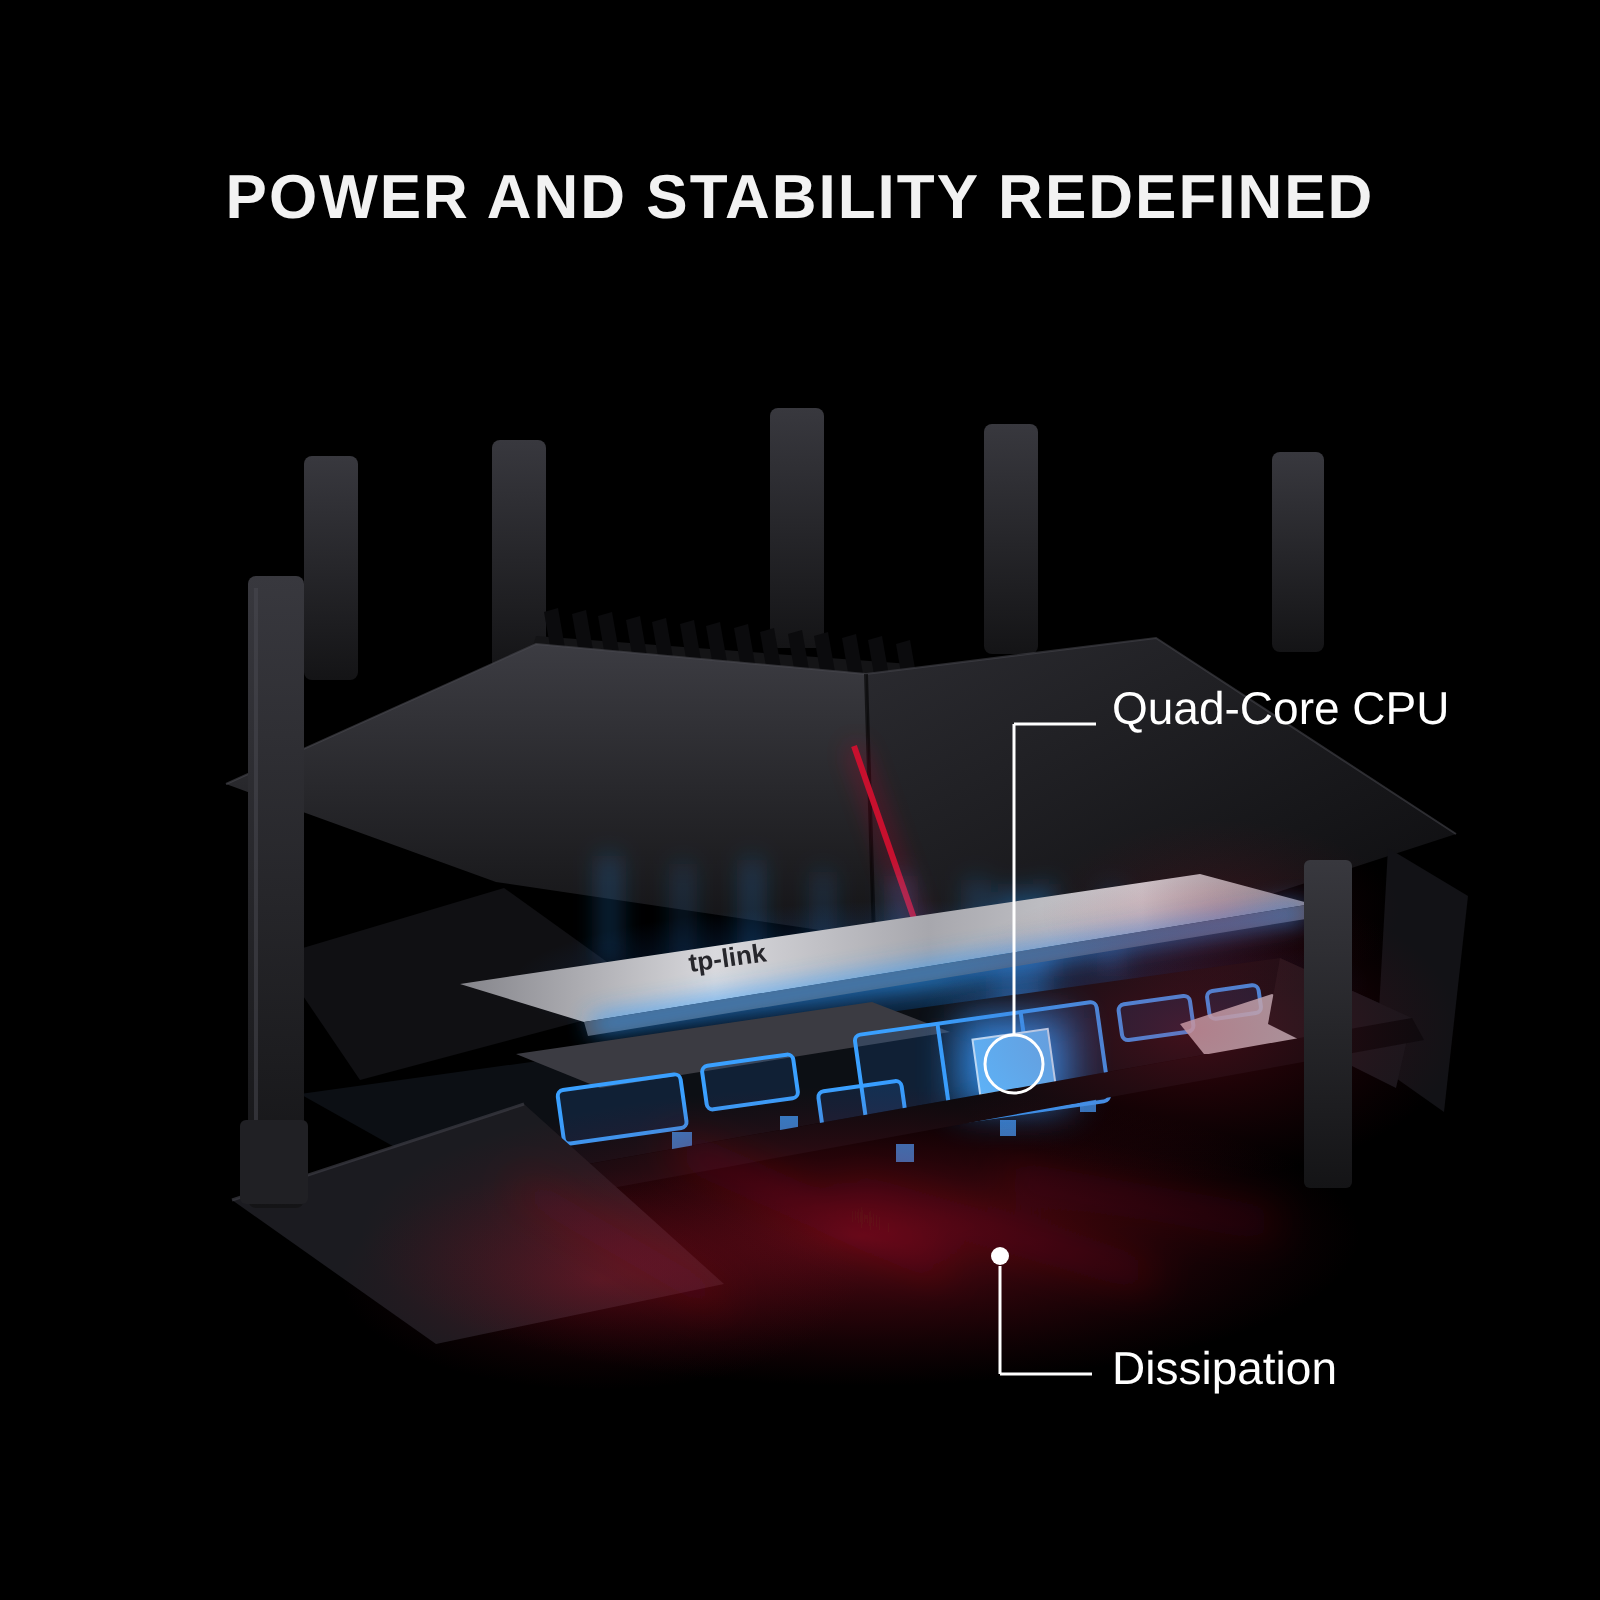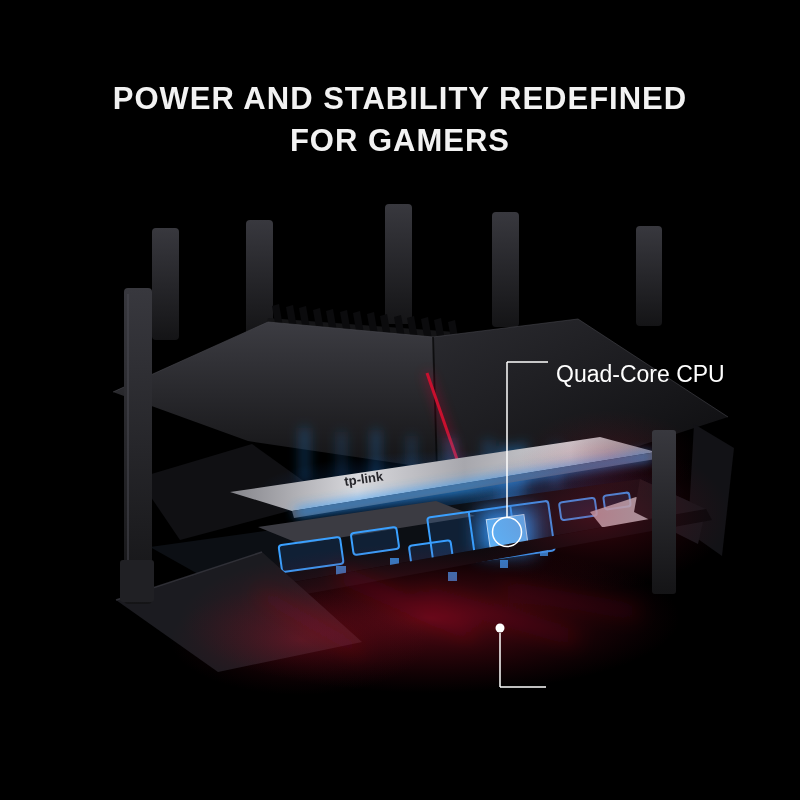--- a/index.html
+++ b/index.html
@@ -18,31 +18,30 @@
   .title{
     position:absolute;top:78px;left:0;right:0;
     text-align:center;color:var(--title_text,#f2f2f2);
     font-weight:bold;font-size:31px;letter-spacing:1px;line-height:42px;
   }
   .scene{position:absolute;left:0;top:0;}
   .callout{
     position:absolute;color:var(--callout_text,#fff);
     font-size:23px;font-weight:400;white-space:nowrap;
   }
-  .callout-cpu{left:556px;top:361px;}
+  .callout-cpu{left:556px;top:341px;}
   .callout-heat{left:556px;top:669px;line-height:31px;}
 </style>
 </head>
 <body>
 
 <div class="stage">
 
   <div class="title">
     <div>POWER AND STABILITY REDEFINED</div>
-    <div>FOR GAMERS</div>
   </div>
 
   <svg class="scene" width="800" height="800" viewBox="0 0 800 800">
     <defs>
       <linearGradient id="antG" x1="0" y1="0" x2="0" y2="1">
         <stop offset="0" stop-color="#38383e"></stop>
           <stop offset="1" stop-color="#141416"></stop>
       </linearGradient>
       <linearGradient id="coverL" x1="0" y1="0" x2="0" y2="1">
         <stop offset="0" stop-color="#3c3c42"></stop>
@@ -198,15 +197,16 @@
       <circle cx="507" cy="532" r="14.5"></circle>
       <line x1="500" y1="633" x2="500" y2="687"></line>
       <line x1="500" y1="687" x2="546" y2="687"></line>
     </g>
     <circle cx="500" cy="628" r="4.5" fill="var(--callout_line,#fff)"></circle>
   </svg>
 
   <div class="callout callout-cpu">Quad-Core CPU</div>
 
   <div class="callout callout-heat">
+    <div>Dissipation</div>
   </div>
 
 </div>
 
 </body></html>

